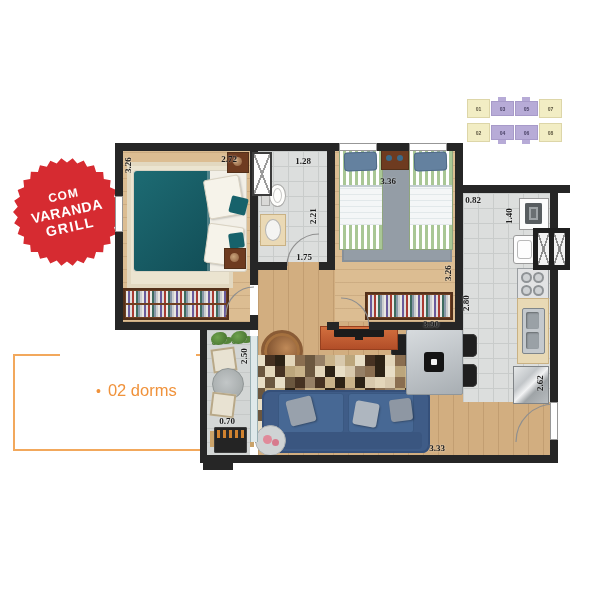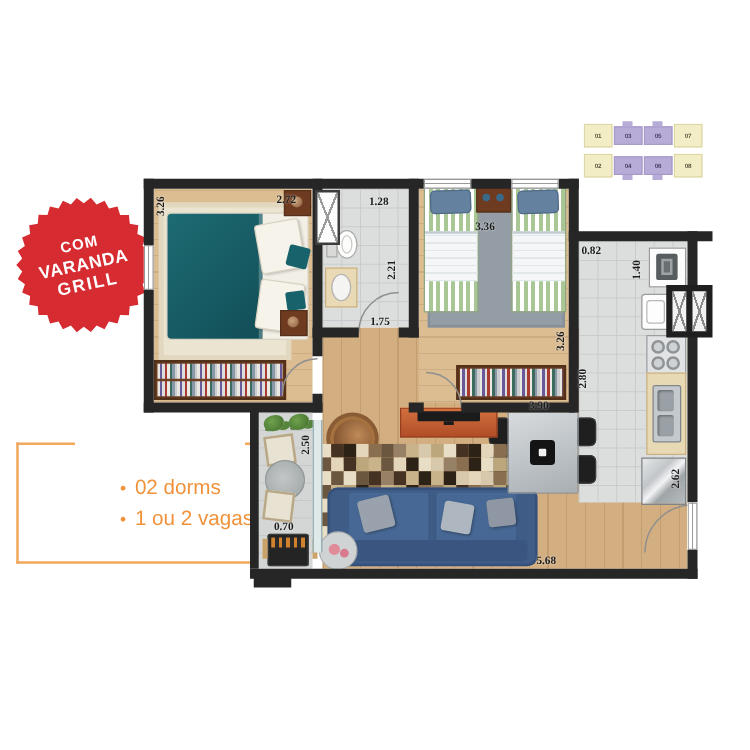--- a/index.html
+++ b/index.html
@@ -197,21 +197,20 @@
       <span class="badge-l3">GRILL</span>
     </div>
   </div>
 
   <div class="br-line" style="left:13px;top:354px;width:47px;height:2px;"></div>
   <div class="br-line" style="left:13px;top:354px;width:2px;height:97px;"></div>
   <div class="br-line" style="left:13px;top:449px;width:192px;height:2px;"></div>
   <div class="br-line" style="left:196px;top:354px;width:12px;height:2px;"></div>
   <ul id="info-bullets">
       <li><span class="bdot">•</span><span>02 dorms</span></li>
-      <li><span class="bdot">•</span><span>1 ou 2 vagas</span></li>
     </ul>
 
   <div id="plan">
 
     <div class="floor wood-liv" style="left:143px;top:122px;width:292px;height:193px;"></div>
     <div class="floor wood-bed" style="left:8px;top:11px;width:127px;height:171px;"></div>
     <div class="floor tile" style="left:143px;top:11px;width:69px;height:111px;"></div>
     <div class="floor wood-bed" style="left:220px;top:11px;width:120px;height:171px;"></div>
     <div class="floor tile" style="left:348px;top:53px;width:87px;height:209px;"></div>
     <div class="floor concrete" style="left:92px;top:190px;width:43px;height:125px;"></div>
@@ -473,16 +472,16 @@
         <span class="dim" style="left: 189px; top: 117px;">1.75</span>
         <span class="dim" style="left: 273px; top: 41px;">3.36</span>
         <span class="dim v" style="left: 333px; top: 133px;">3.26</span>
         <span class="dim" style="left: 358px; top: 60px;">0.82</span>
         <span class="dim v" style="left: 394px; top: 76px;">1.40</span>
         <span class="dim v" style="left: 351px; top: 163px;">2.80</span>
         <span class="dim v" style="left: 425px; top: 243px;">2.62</span>
         <span class="dim v" style="left: 129px; top: 216px;">2.50</span>
         <span class="dim" style="left: 112px; top: 281px;">0.70</span>
         <span class="dim" style="left: 316px; top: 184px;">3.90</span>
-        <span class="dim" style="left: 322px; top: 308px;">5.68</span>
+        <span class="dim" style="left: 322px; top: 308px;">3.33</span>
       </div>
   </div>
 </div>
 
 </body></html>

